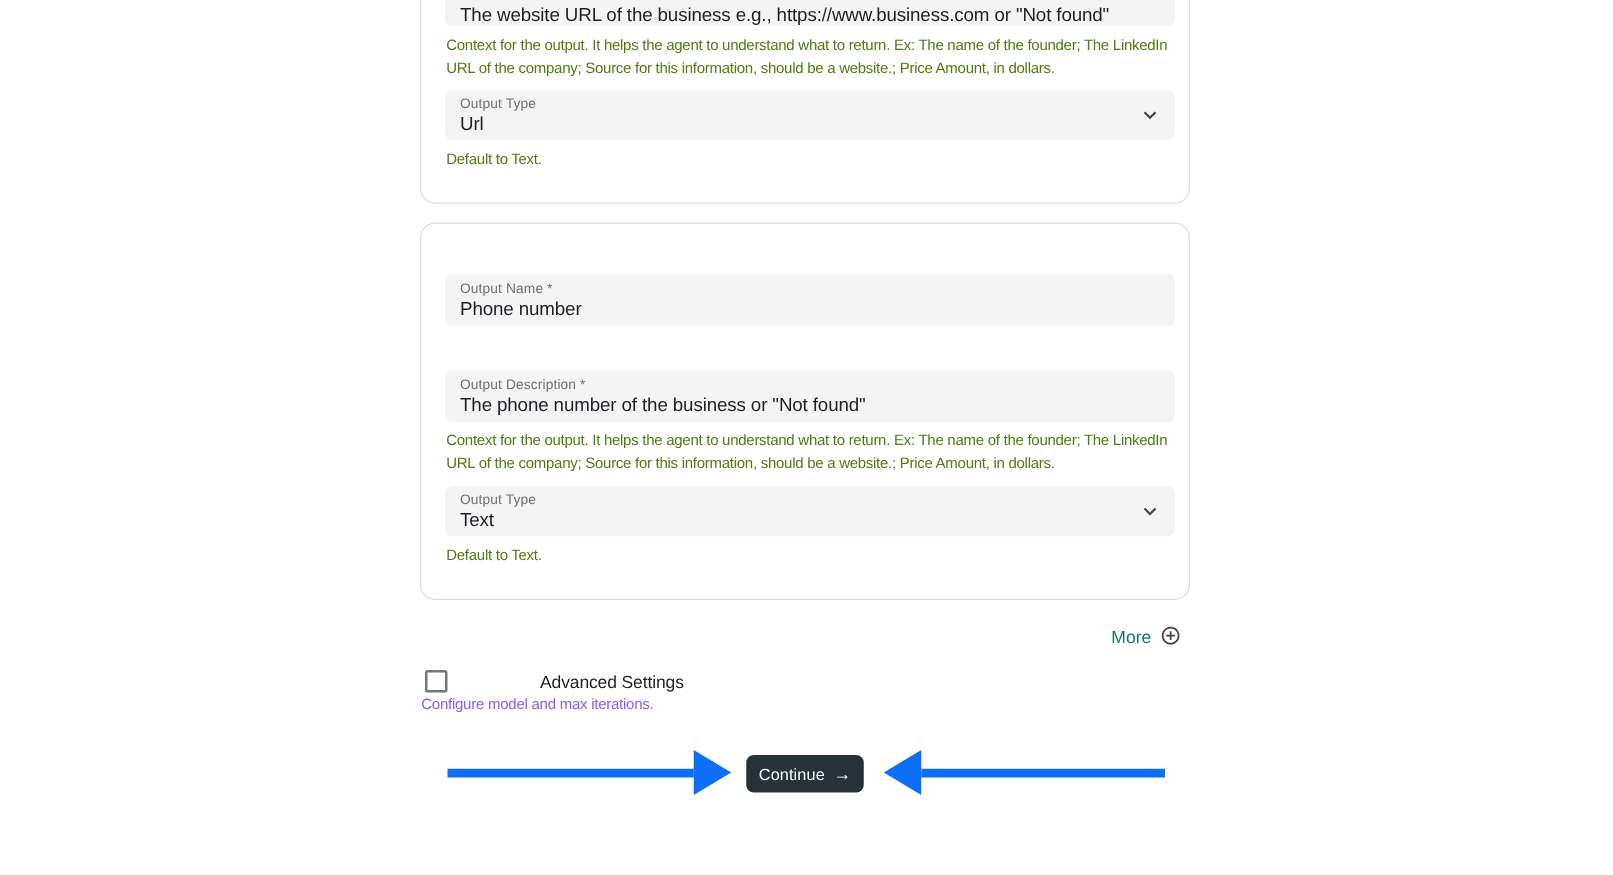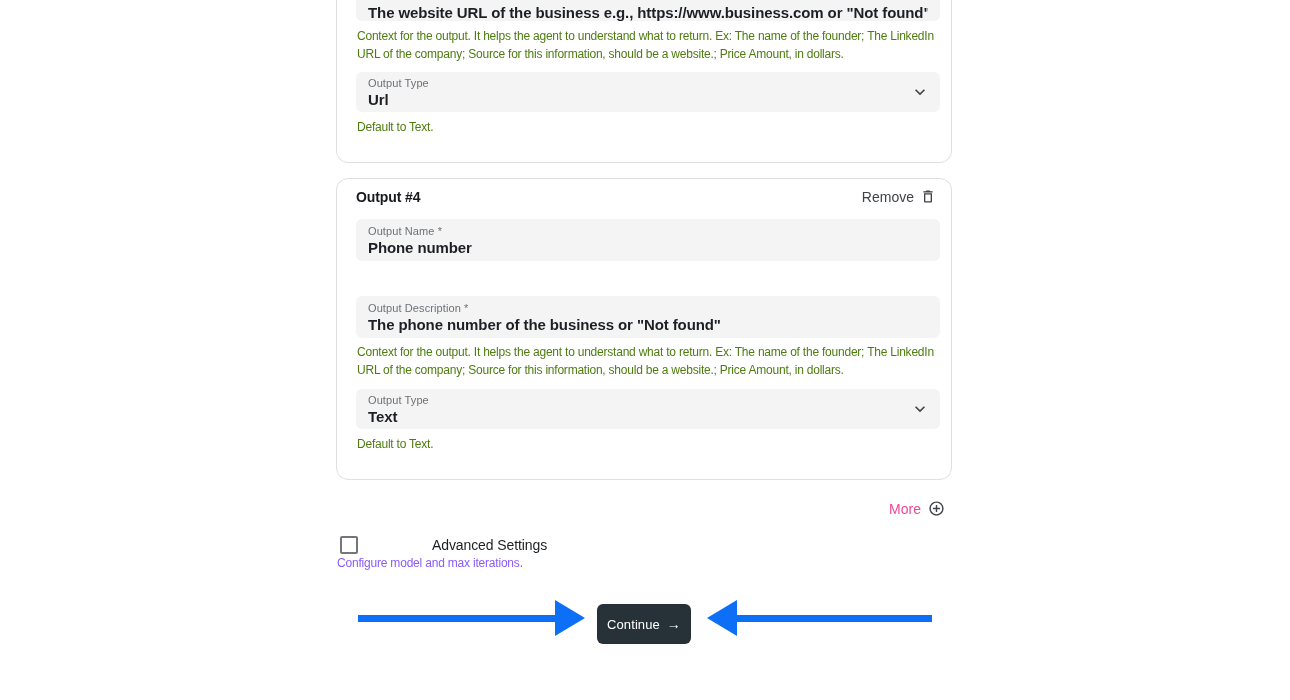--- a/index.html
+++ b/index.html
@@ -13,45 +13,45 @@
     border:1px solid #dfdfdf; border-radius:12px; background:#fff;
     box-sizing:border-box;
   }
   .f {
     position:absolute; left:19px; width:584px; background:#f4f4f4;
     border-radius:6px; box-sizing:border-box; padding:5px 12px;
     cursor:text;
   }
   .f.select { cursor:pointer; }
   .f-label { font-size:11px; color:#6c7176; line-height:14px; letter-spacing:.1px; }
-  .f-value { font-size:15px; color:#1c2025; line-height:20px; letter-spacing:-0.1px; white-space:nowrap; overflow:hidden;font-weight:bold; }
+  .f-value { font-size:15px; color:#1c2025; line-height:20px; letter-spacing:-0.1px; white-space:nowrap; overflow:hidden; }
   .helper {
     position:absolute; left:20px; margin:0; font-size:12px; color:#4d7c0f;
     line-height:18px; letter-spacing:-0.22px; width:578px;
   }
   .chev { position:absolute; right:10px; top:50%; transform:translateY(-50%); width:20px; height:20px; }
   .head-row {
     position:absolute; left:19px; right:15px; top:9px;
     display:flex; align-items:center; justify-content:space-between;
   }
   .card-title { font-size:14px; font-weight:bold; color:#17191c; letter-spacing:-0.1px; }
   .remove-btn { display:flex; align-items:center; gap:6px; font-size:14px; color:#3f4246; cursor:pointer; }
   .more-btn {
     position:absolute; right:345px; top:500px; display:flex; align-items:center; gap:7px;
-    font-size:14px; color:#ec4899; cursor:pointer;
+    font-size:14px; color:#0f766e; cursor:pointer;
   }
   .checkbox {
     position:absolute; left:340px; top:536px; width:18px; height:18px;
     border:2px solid #73777b; border-radius:2px; box-sizing:border-box;
     background:#fff; cursor:pointer;
   }
   .adv-label { position:absolute; left:396px; top:537px; font-size:14px; color:#1d2023; letter-spacing:-0.1px;margin-left:36px; }
   .adv-helper { position:absolute; left:337px; top:556px; margin:0; font-size:12px; color:#8b5cf6; letter-spacing:-0.2px; }
   .continue-btn {
-    position:absolute; left:597px; top:604px; width:94px; height:40px;
+    position:absolute; left:597px; top:604px; width:94px; height:30px;
     background:#263238; border-radius:6px; display:flex; align-items:center;
     justify-content:center; gap:7px; color:#ffffff; font-size:13px;
     letter-spacing:0.1px; cursor:pointer; border:none;
   }
   .continue-btn .arr { font-size:14px; line-height:1; }
   .shaft { position:absolute; height:7px; background:#0d6ff5; top:615px; }
   .shaft-left { left:358px; width:197px; }
   .shaft-right { left:737px; width:195px; }
   .ahead { position:absolute; width:0; height:0; top:600px;
     border-top:18px solid transparent; border-bottom:18px solid transparent; }
@@ -84,29 +84,20 @@
       <div class="f-label">Output Type</div>
       <div class="f-value">Url</div>
       <svg class="chev" viewBox="0 0 24 24">
         <path d="M16.59 8.59 12 13.17 7.41 8.59 6 10l6 6 6-6z" fill="#3f4246"></path>
       </svg>
     </div>
     <p class="helper p-default">Default to Text.</p>
   </section>
 
   <section class="card" style="top:178px;">
-    <div class="head-row">
-      <div class="card-title">Output #4</div>
-      <div class="remove-btn">
-        <span>Remove</span>
-        <svg width="16" height="17" viewBox="0 0 24 24">
-          <path d="M16 9v10H8V9h8m-1.5-6h-5l-1 1H5v2h14V4h-3.5l-1-1zM18 7H6v12c0 1.1.9 2 2 2h8c1.1 0 2-.9 2-2V7z" fill="#3f4246"></path>
-        </svg>
-      </div>
-    </div>
 
     <div class="f o-name">
       <div class="f-label">Output Name *</div>
       <div class="f-value">Phone number</div>
     </div>
 
     <div class="f o-desc">
       <div class="f-label">Output Description *</div>
       <div class="f-value">The phone number of the business or "Not found"</div>
     </div>

